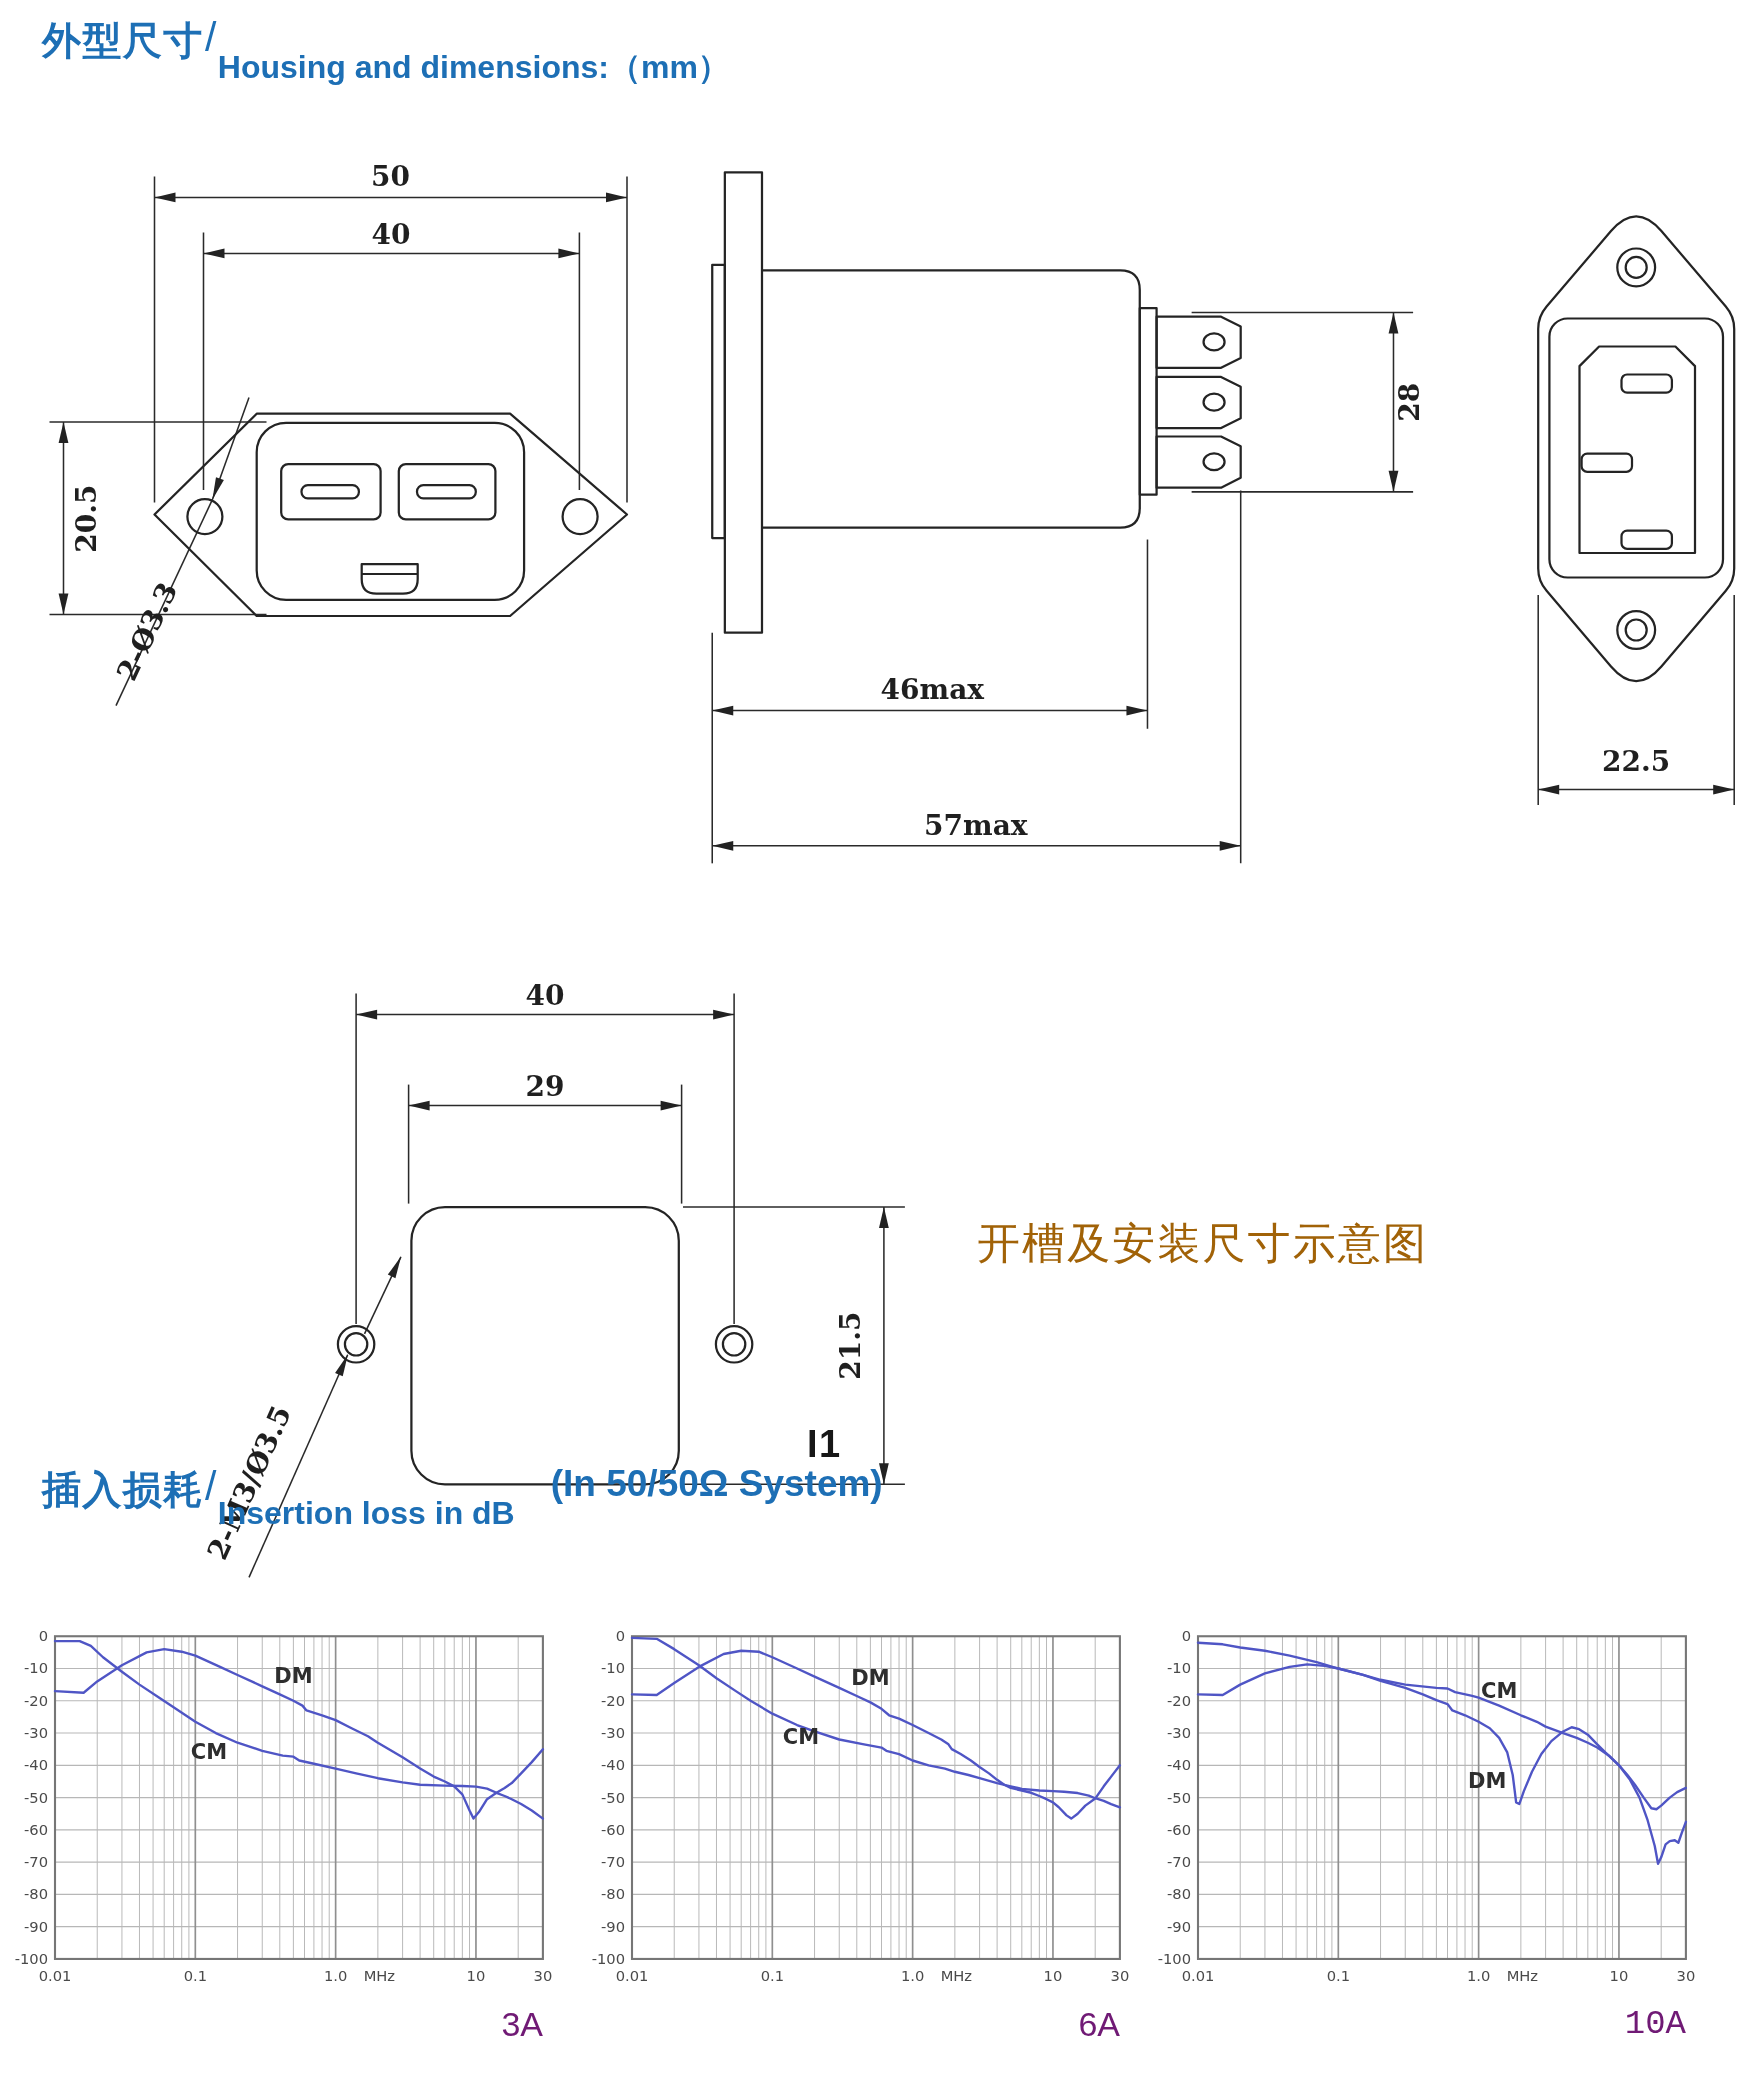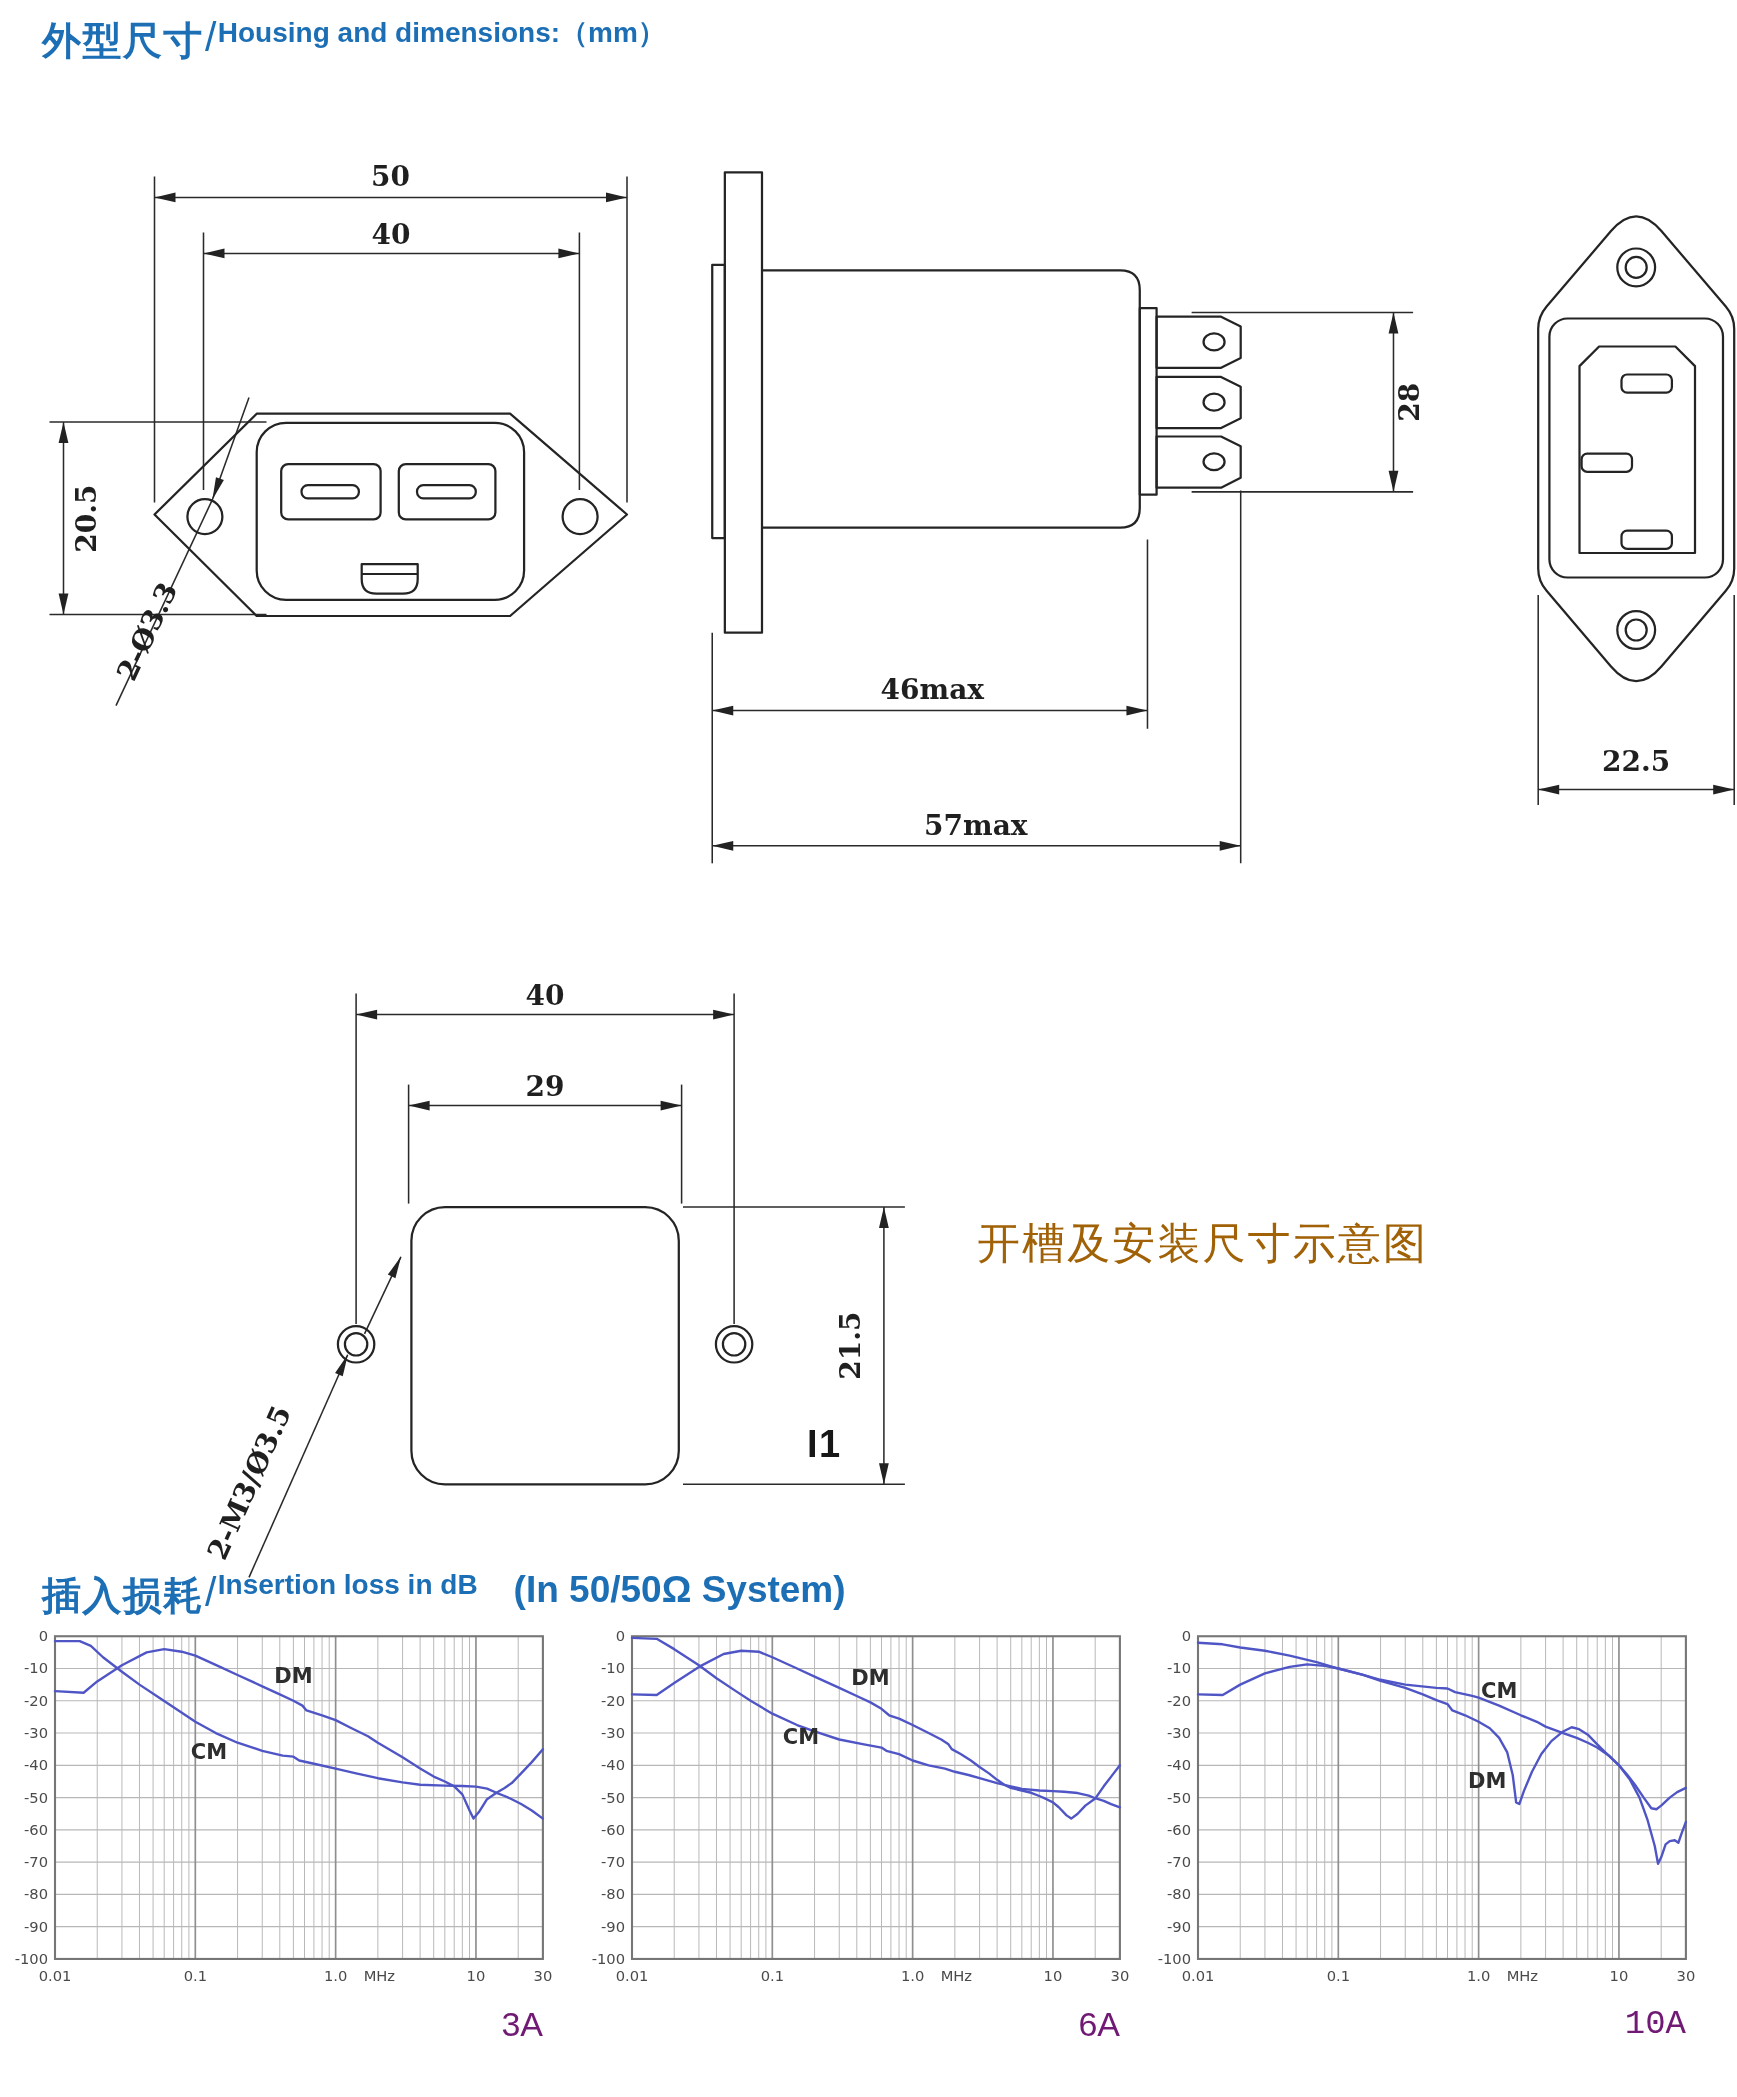--- a/index.html
+++ b/index.html
@@ -7,21 +7,21 @@
   body {
     width: 1737px; height: 2097px; position: relative; overflow: hidden;
     font-family: "Liberation Sans", sans-serif;
   }
   .abs { position: absolute; }
 
   
   .sec-header { display: flex; align-items: flex-start; white-space: nowrap; }
   .sec-header .zh { font-size: 39px; font-weight: 700; letter-spacing: 1.4px; font-family: "DejaVu Sans", "Liberation Sans", sans-serif; }
   .sec-header .slash { font-size: 41px; font-weight: 400; margin: 0 1.4px; }
-  .sec-header .en { font-size: 28px; font-weight: 700; }
+  .sec-header .en { font-size: 32px; font-weight: 700; margin-top: 32px; }
   .sec-header .note { font-size: 37px; font-weight: 700; margin-left: 36px; }
 
   
   svg text.dim {
     font-family: "DejaVu Serif", "Liberation Serif", serif;
     font-weight: 700; font-size: 40px; fill: #1f1f1f;
   }
   svg { position: absolute; overflow: visible; }
   .cad-caption {
     font-family: "DejaVu Sans", "Liberation Sans", sans-serif;
@@ -186,21 +186,21 @@
   </g>
   <text class="dim" x="778" y="1434" text-anchor="middle">40</text>
   <text class="dim" x="778" y="1564" text-anchor="middle">29</text>
   <text class="dim" x="1228" y="1921" text-anchor="middle" transform="rotate(-90 1228 1921)">21.5</text>
   <text class="dim" x="368" y="2122" text-anchor="middle" transform="rotate(-66 368 2122)">2-M3/Ø3.5</text>
 </svg>
 
 <div class="abs cad-caption" style="left:977px; top:1215px;">开槽及安装尺寸示意图</div>
 <div class="abs figure-label" style="left:807px; top:1411px;margin-top:12px;">I1</div>
 
-<div class="abs sec-header" style="left:42px; top:1569px; color:#1d6fb5;">
+<div class="abs sec-header" style="left:42px; top:1463px; color:#1d6fb5;">
   <span class="zh">插入损耗</span>
     <span class="slash">/</span>
     <span class="en">Insertion loss in dB</span>
     <span class="note">(In 50/50Ω System)</span>
 </div>
 
 <div class="chart-box" style="left:5.6px; top:1622px; width:560px; height:403px;"><svg width="560" height="403" viewBox="0 0 800 575" style="position: static;">
       <line x1="70" x2="767" y1="66.1" y2="66.1" stroke="#b7b7b7" stroke-width="1.6"></line>
       <line x1="70" x2="767" y1="112.2" y2="112.2" stroke="#b7b7b7" stroke-width="1.6"></line>
       <line x1="70" x2="767" y1="158.29999999999998" y2="158.29999999999998" stroke="#b7b7b7" stroke-width="1.6"></line>

